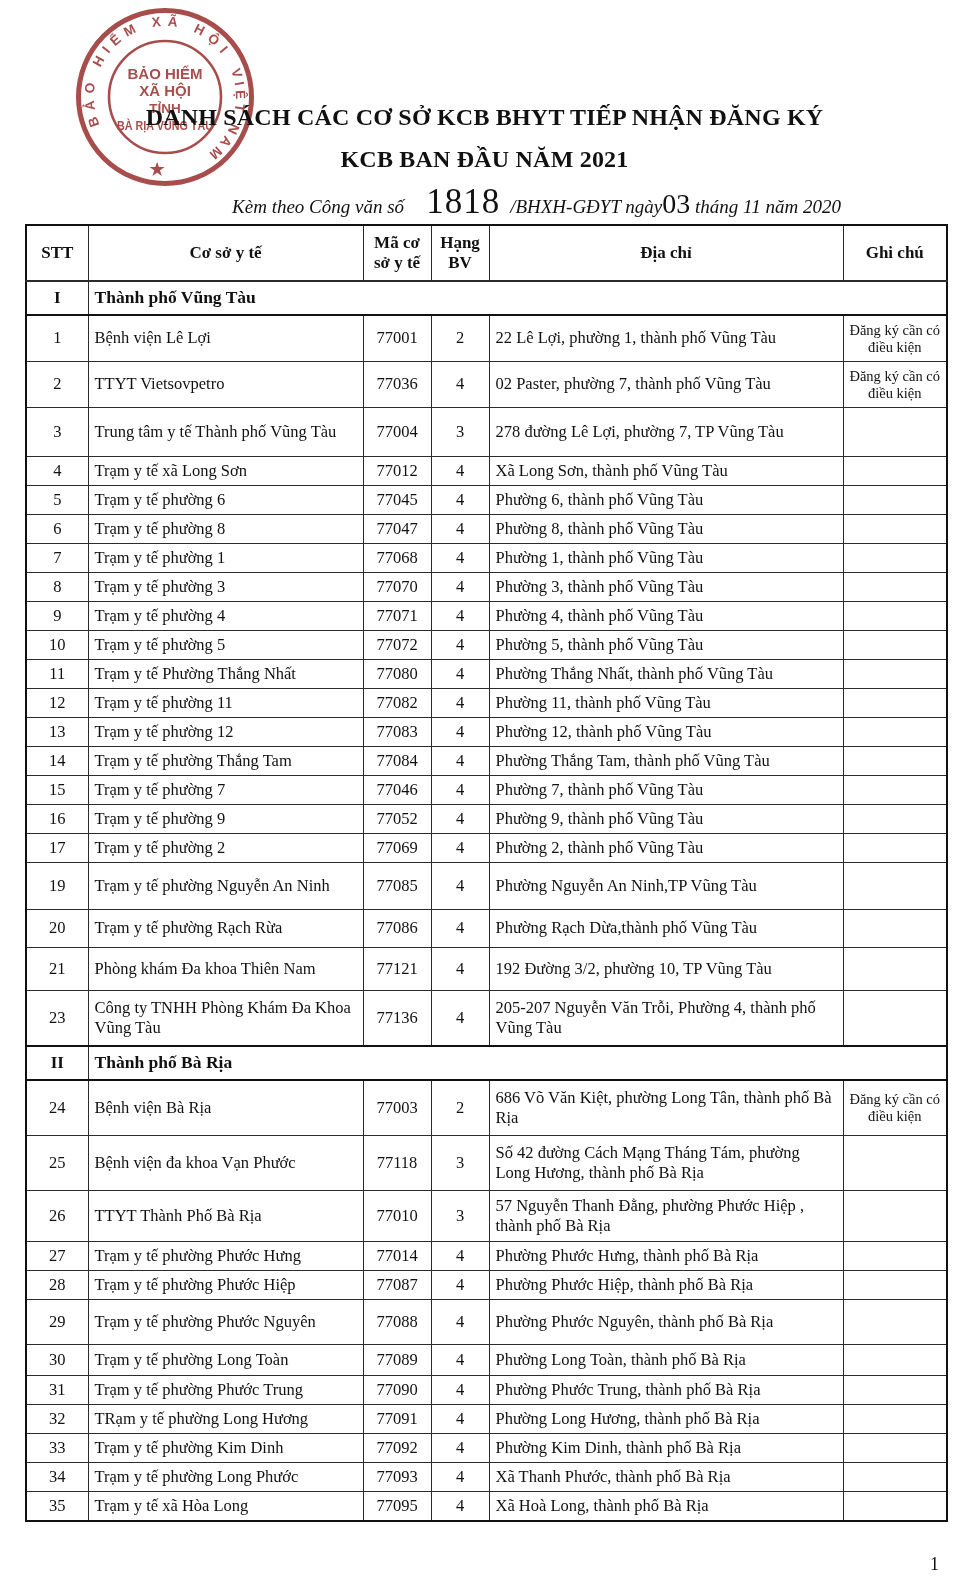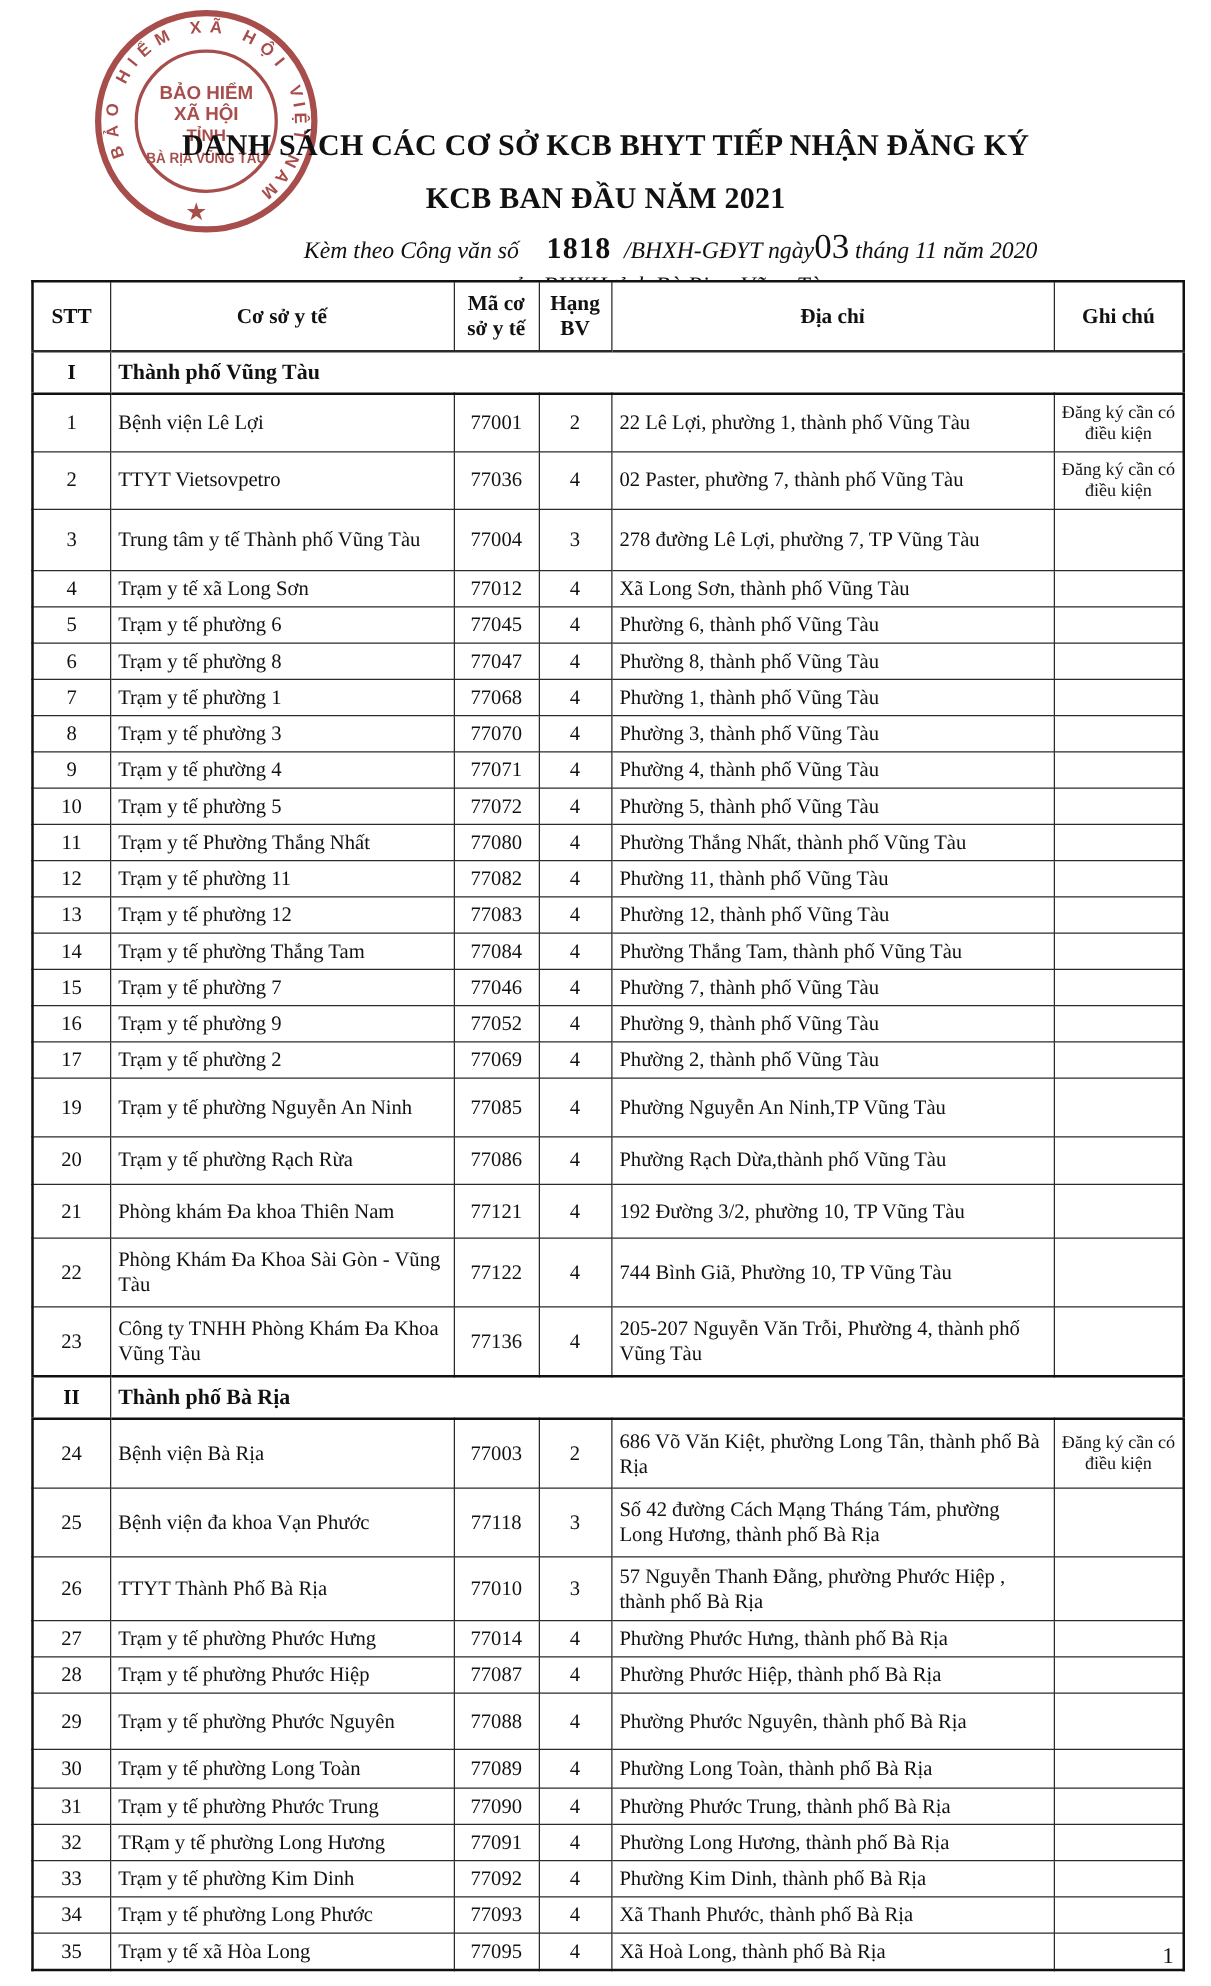--- a/index.html
+++ b/index.html
@@ -9,21 +9,21 @@
   }
 
   
   .stamp{position:absolute;left:70px;top:6px;width:190px;height:182px;z-index:1;opacity:.9;}
 
   
   .header-block{position:absolute;top:90px;left:0;width:969px;text-align:center;z-index:2;}
   .title-line{font-size:24px;font-weight:bold;line-height:1.25;letter-spacing:.2px;margin-top:12px;}
   .subtitle-line{font-size:19px;font-style:italic;margin-top:7px;position:relative;left:52px;line-height:1.2;}
   .subtitle-line2{font-size:19px;font-style:italic;margin-top:3px;position:relative;left:50px;}
-  .doc-number{font-style:normal;font-size:24px;letter-spacing:1px;padding:0 10px 0 22px;font-weight:bold;}
+  .doc-number{font-style:normal;font-size:35px;letter-spacing:1px;padding:0 10px 0 22px;}
   .doc-day{font-style:normal;font-size:28px;}
 
   
   .tbl-wrap{position:absolute;top:224px;left:25px;z-index:2;}
   table{border-collapse:collapse;table-layout:fixed;width:921px;background:#fff;}
   col.c1{width:62px}col.c2{width:275px}col.c3{width:68px}
   col.c4{width:58px}col.c5{width:354px}col.c6{width:104px}
   th,td{border:1px solid #2b2b2b;vertical-align:middle;overflow:hidden;}
   table{border:2px solid #111;}
   th{font-size:17px;font-weight:bold;text-align:center;height:50px;padding:2px 3px;line-height:1.15;border-bottom-width:2px;}
@@ -266,28 +266,20 @@
     <td class="c-note"></td>
   </tr>
           <tr data-stt="21">
     <td class="c-stt">21</td>
     <td class="c-name">Phòng khám Đa khoa Thiên Nam</td>
     <td class="c-code">77121</td>
     <td class="c-rank">4</td>
     <td class="c-addr">192 Đường 3/2, phường 10, TP Vũng Tàu</td>
     <td class="c-note"></td>
   </tr>
-          <tr data-stt="22">
-    <td class="c-stt">22</td>
-    <td class="c-name">Phòng Khám Đa Khoa Sài Gòn - Vũng Tàu</td>
-    <td class="c-code">77122</td>
-    <td class="c-rank">4</td>
-    <td class="c-addr">744 Bình Giã, Phường 10, TP Vũng Tàu</td>
-    <td class="c-note"></td>
-  </tr>
           <tr data-stt="23">
     <td class="c-stt">23</td>
     <td class="c-name">Công ty TNHH Phòng Khám Đa Khoa Vũng Tàu</td>
     <td class="c-code">77136</td>
     <td class="c-rank">4</td>
     <td class="c-addr">205-207 Nguyễn Văn Trỗi, Phường 4, thành phố Vũng Tàu</td>
     <td class="c-note"></td>
   </tr>
           <tr class="section-row" data-stt="II">
     <td class="c-stt">II</td>

